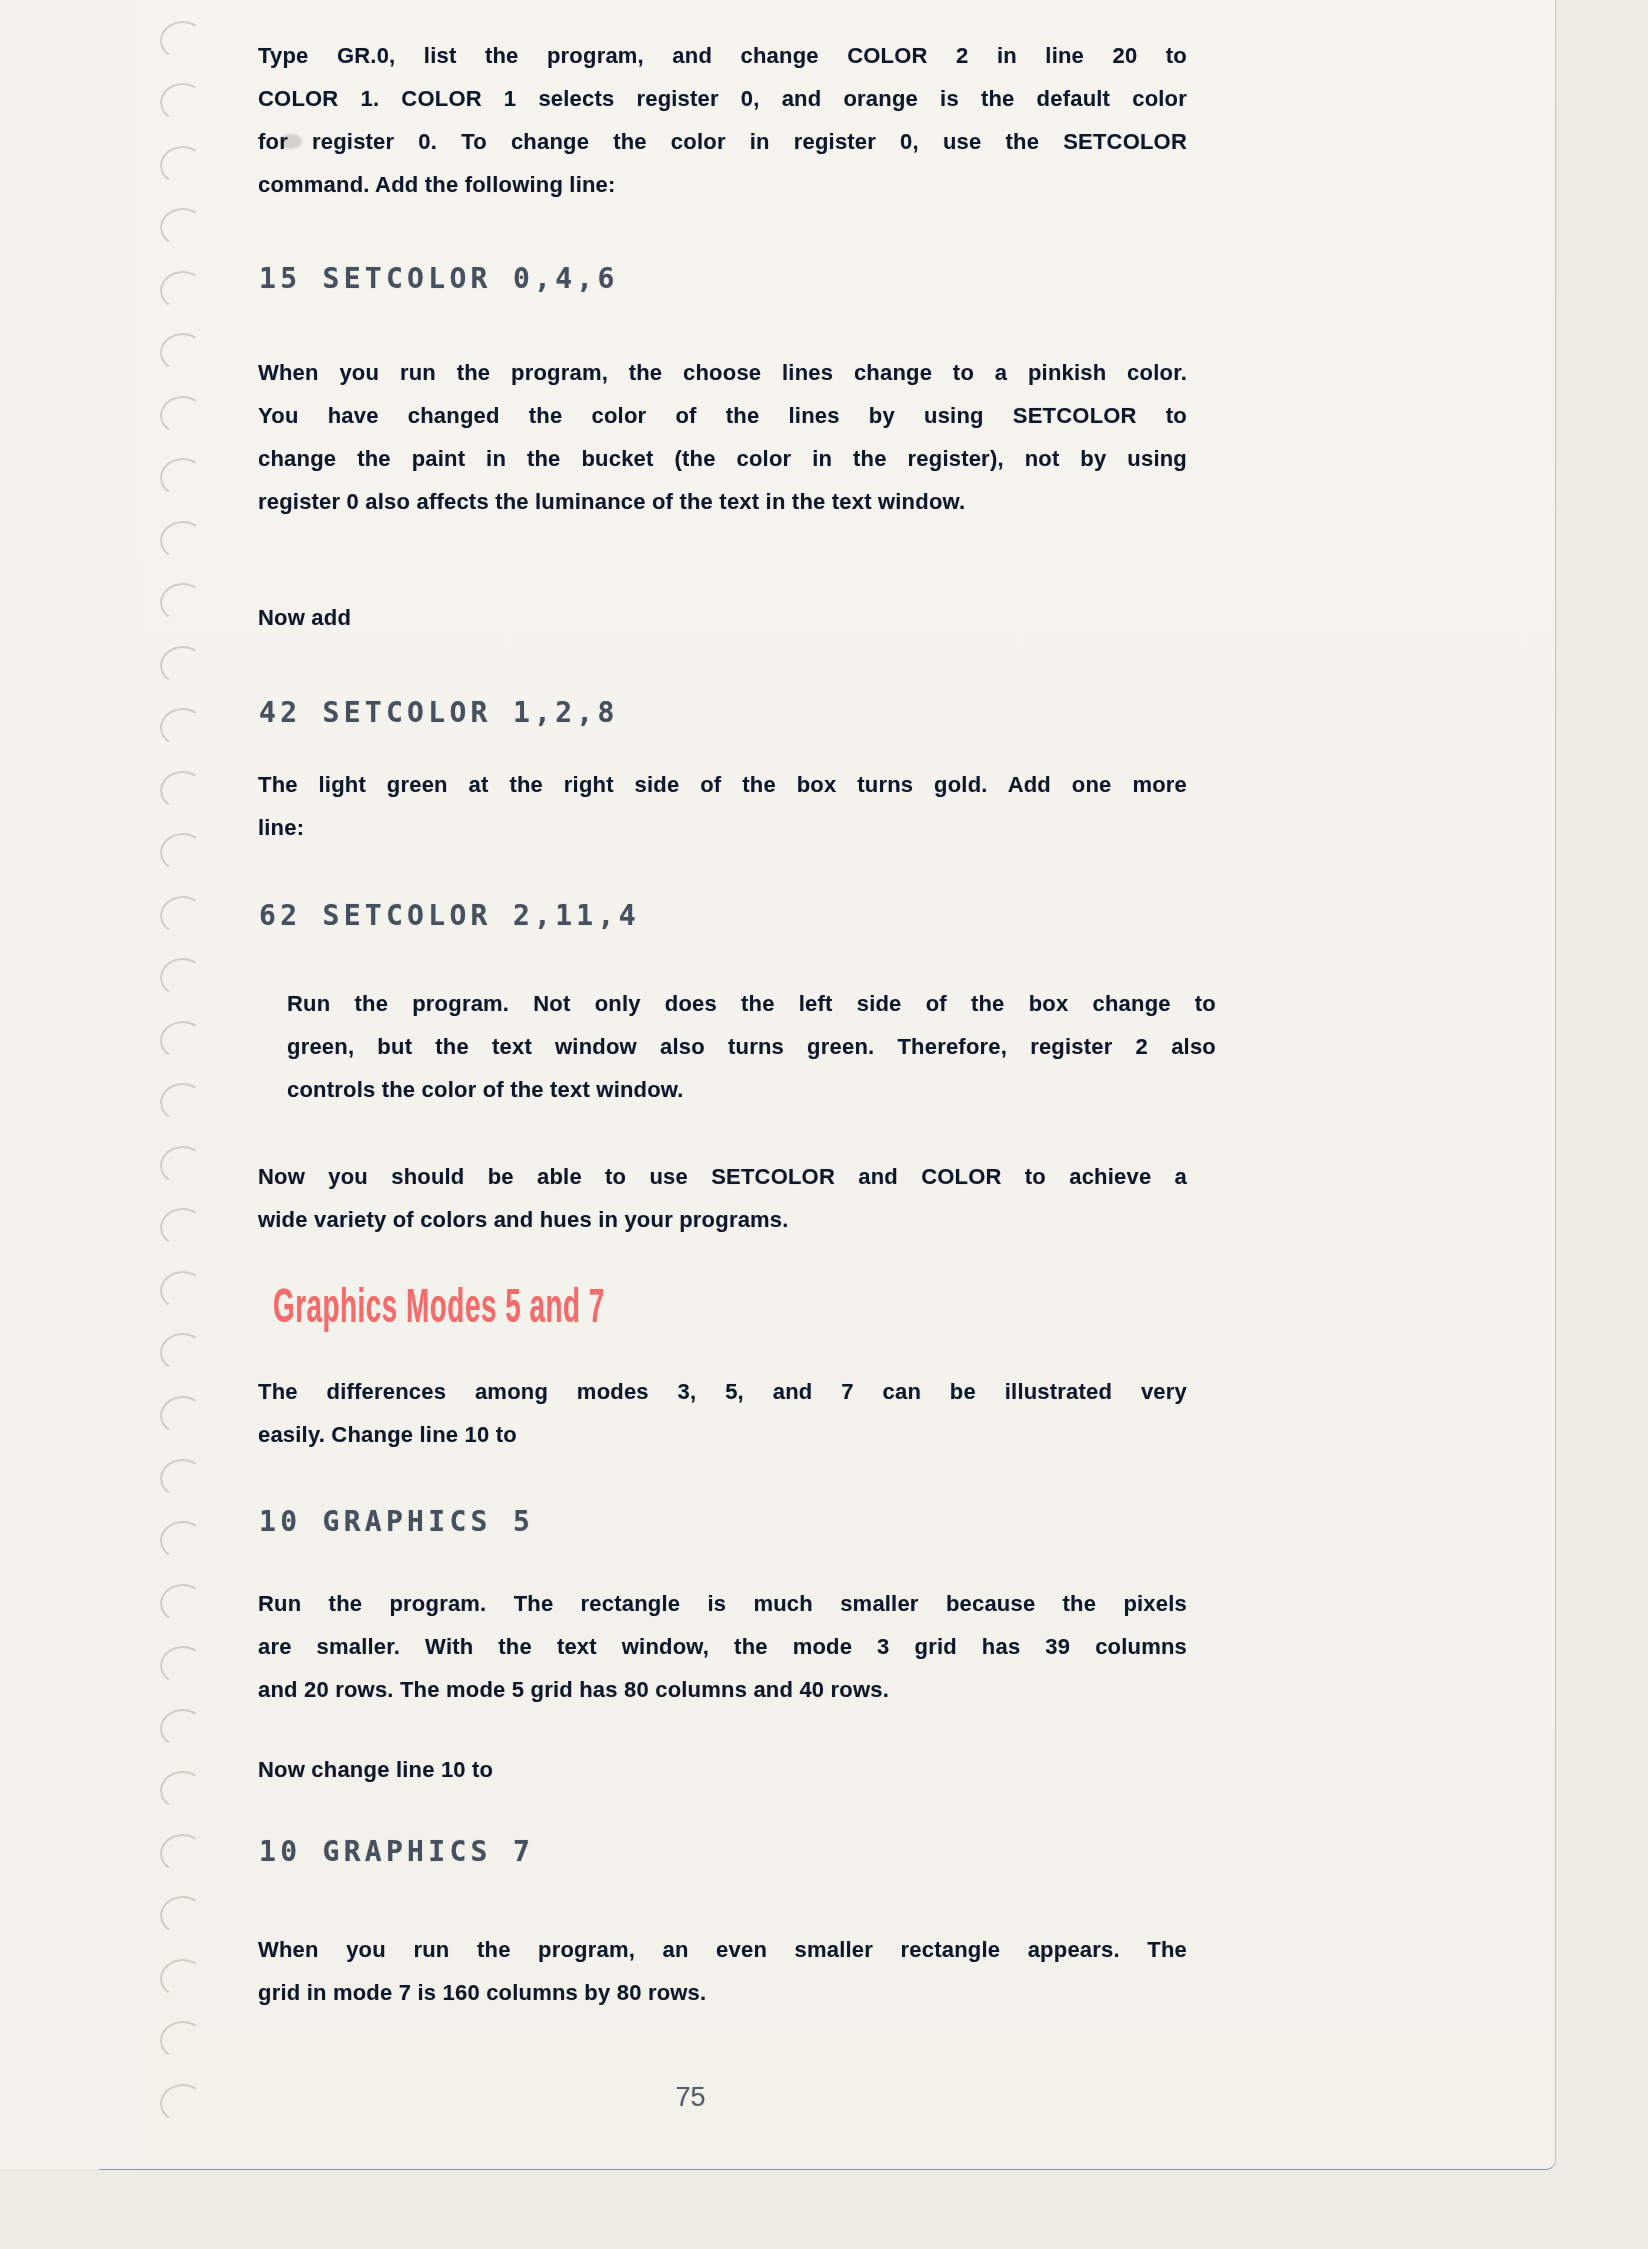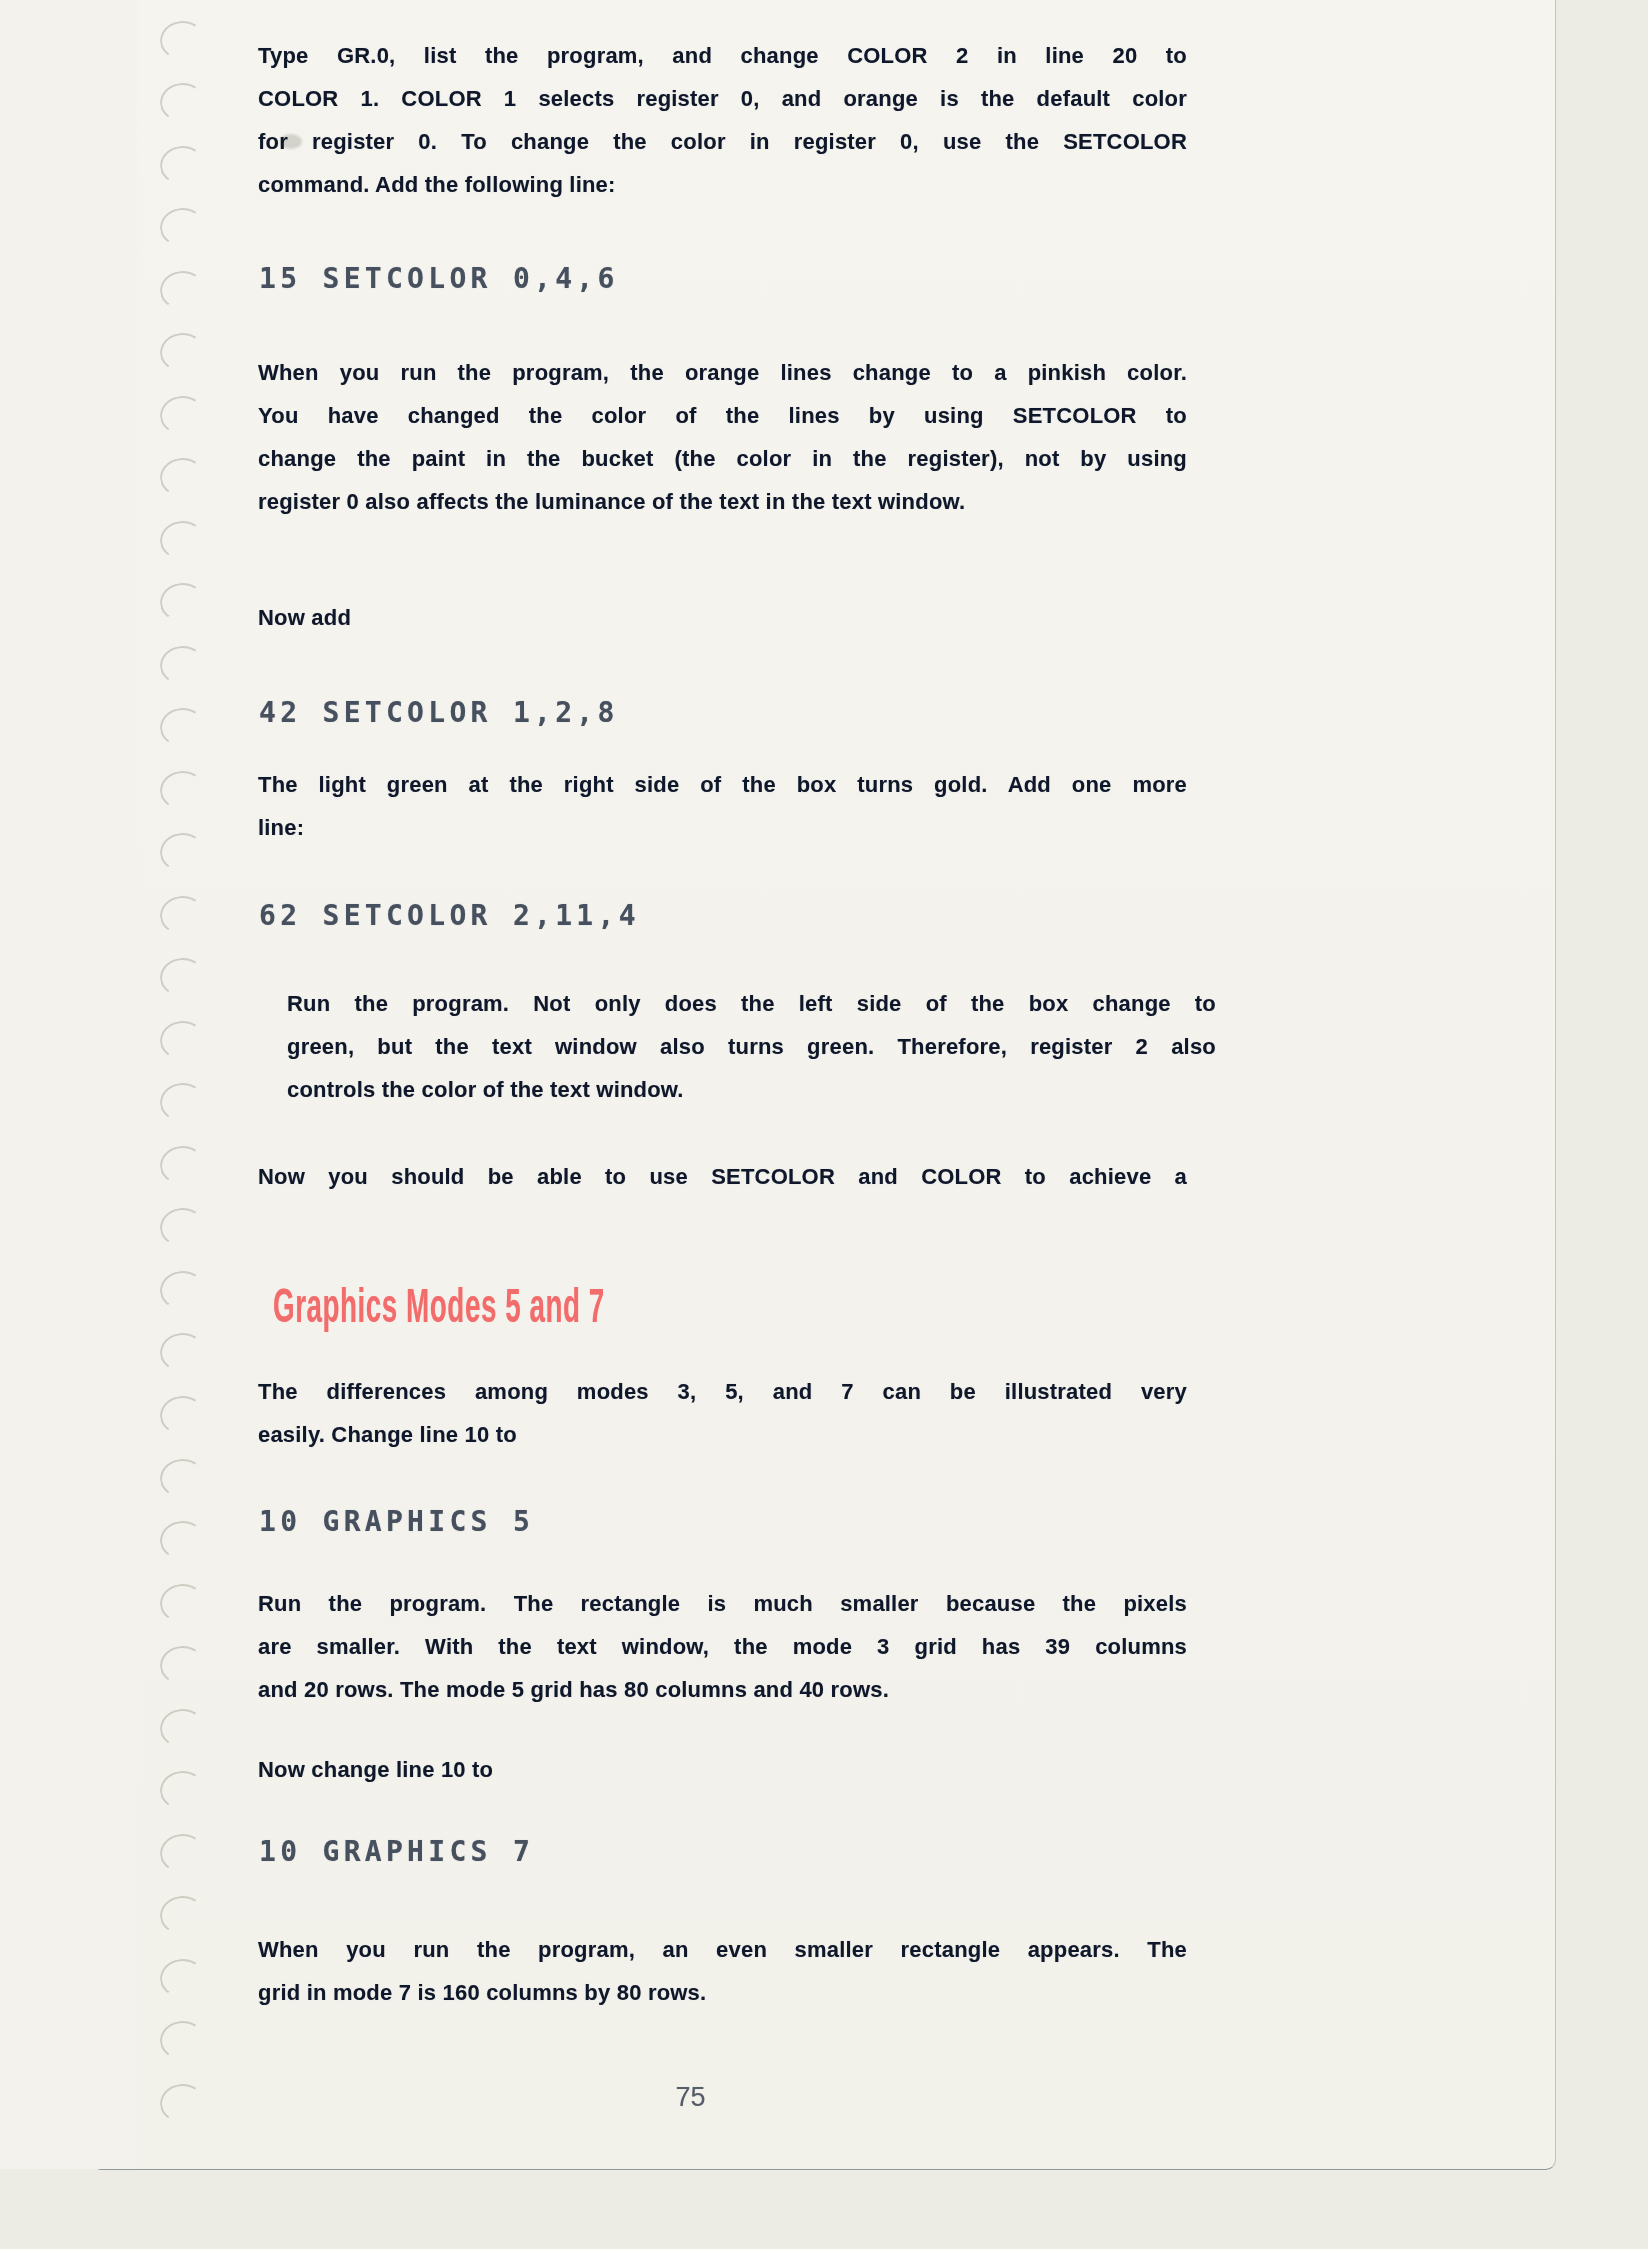--- a/index.html
+++ b/index.html
@@ -121,21 +121,21 @@
 <div id="p1" class="para">
     <div class="pline">Type GR.0, list the program, and change COLOR 2 in line 20 to</div>
     <div class="pline">COLOR 1. COLOR 1 selects register 0, and orange is the default color</div>
     <div class="pline">for register 0. To change the color in register 0, use the SETCOLOR</div>
     <div class="pline last">command. Add the following line:</div>
   </div>
 
 <div id="code1" class="code">15 SETCOLOR 0,4,6</div>
 
 <div id="p2" class="para">
-    <div class="pline">When you run the program, the orange lines change to a pinkish color.</div>
+    <div class="pline">When you run the program, the choose lines change to a pinkish color.</div>
     <div class="pline">You have changed the color of the lines by using SETCOLOR to</div>
     <div class="pline">change the paint in the bucket (the color in the register), not by using</div>
     <div class="pline last">register 0 also affects the luminance of the text in the text window.</div>
   </div>
 
 <div id="p-nowadd" class="para single">Now add</div>
 
 <div id="code2" class="code">42 SETCOLOR 1,2,8</div>
 
 <div id="p4" class="para">
@@ -146,20 +146,21 @@
 <div id="code3" class="code">62 SETCOLOR 2,11,4</div>
 
 <div id="p5" class="para">
     <div class="pline">Run the program. Not only does the left side of the box change to</div>
     <div class="pline">green, but the text window also turns green. Therefore, register 2 also</div>
     <div class="pline last">controls the color of the text window.</div>
   </div>
 
 <div id="p6" class="para">
     <div class="pline">Now you should be able to use SETCOLOR and COLOR to achieve a</div>
+    <div class="pline last">wide variety of colors and hues in your programs.</div>
   </div>
 
 <div id="heading" class="heading">Graphics Modes 5 and 7</div>
 
 <div id="p7" class="para">
     <div class="pline">The differences among modes 3, 5, and 7 can be illustrated very</div>
     <div class="pline last">easily. Change line 10 to</div>
   </div>
 
 <div id="code4" class="code">10 GRAPHICS 5</div>

